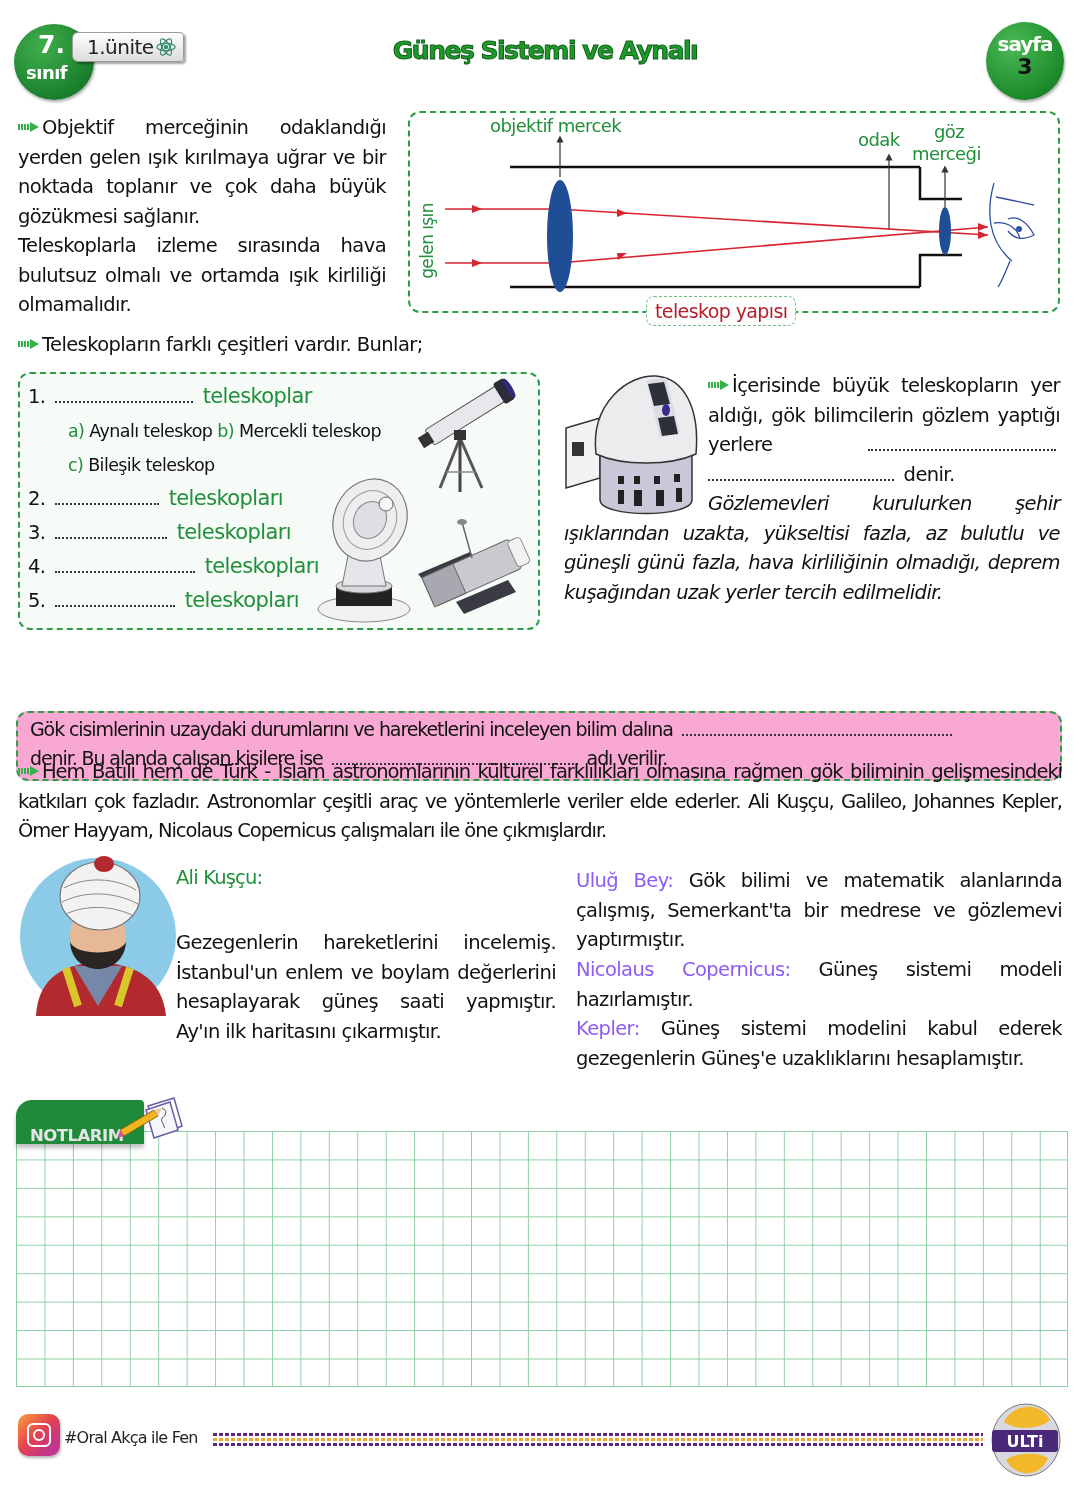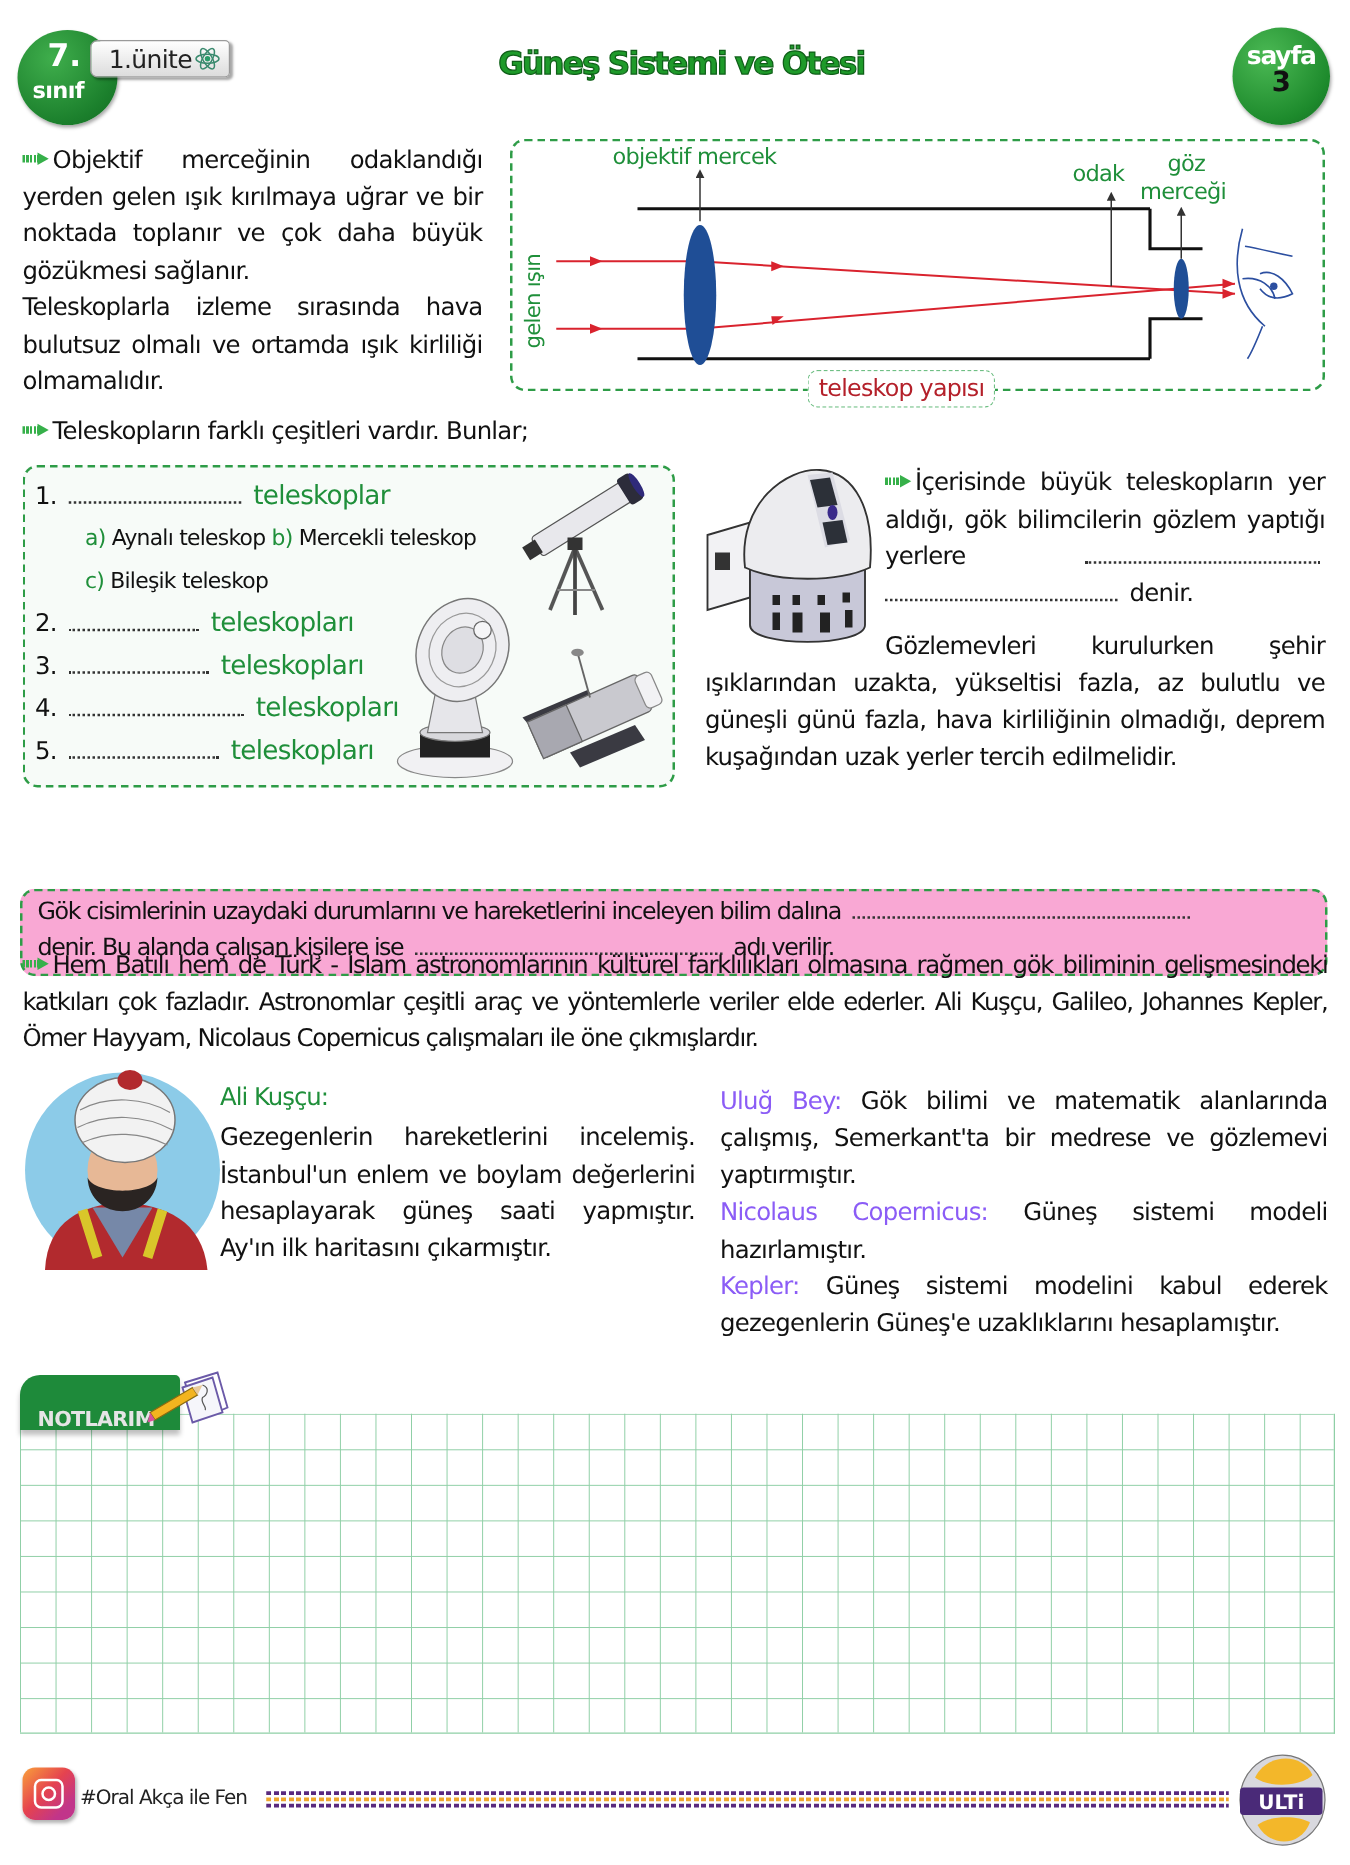--- a/index.html
+++ b/index.html
@@ -97,21 +97,21 @@
 <div class="abs unit-tab">
   <span>1.ünite</span>
   <svg class="atom-icon" viewBox="0 0 24 24">
     <ellipse cx="12" cy="12" rx="10" ry="4" fill="none" stroke="#3a8a6e" stroke-width="1.3"></ellipse>
     <ellipse cx="12" cy="12" rx="10" ry="4" fill="none" stroke="#3a8a6e" stroke-width="1.3" transform="rotate(60 12 12)"></ellipse>
     <ellipse cx="12" cy="12" rx="10" ry="4" fill="none" stroke="#3a8a6e" stroke-width="1.3" transform="rotate(-60 12 12)"></ellipse>
     <circle cx="12" cy="12" r="2.4" fill="#2a9d6a"></circle>
   </svg>
 </div>
 
-<div class="abs page-title">Güneş Sistemi ve Ötesi</div>
+<div class="abs page-title">Güneş Sistemi ve Aynalı</div>
 
 <div class="abs page-badge">
   <span class="lbl">sayfa</span>
   <span class="num">3</span>
 </div>
 
 <div class="abs para justify" style="left:18px; top:113px; width:368px;">
   <span class="arrow-bullet"></span><span>Objektif merceğinin odaklandığı yerden gelen ışık kırılmaya uğrar ve bir noktada toplanır ve çok daha büyük gözükmesi sağlanır.</span>
 </div>
 <div class="abs para justify" style="left:18px; top:231px; width:368px;">Teleskoplarla izleme sırasında hava bulutsuz olmalı ve ortamda ışık kirliliği olmamalıdır.</div>
@@ -265,21 +265,21 @@
       <rect x="116" y="122" width="6" height="14"></rect>
   </g>
 </svg>
 
 <div class="abs para justify" style="left:708px; top:371px; width:352px;">
   <span class="arrow-bullet"></span><span>İçerisinde büyük teleskopların yer aldığı, gök bilimcilerin gözlem yaptığı yerlere</span>
   <span class="dotline" style="width:188px;"></span>
   <span class="dotline" style="width:186px; margin-left:0;"></span>
   <span>denir.</span>
 </div>
-<div class="abs para justify" style="left:564px; top:502px; width:496px; text-indent:144px;">Gözlemevleri kurulurken şehir ışıklarından uzakta, yükseltisi fazla, az bulutlu ve güneşli günü fazla, hava kirliliğinin olmadığı, deprem kuşağından uzak yerler tercih edilmelidir.</div>
+<div class="abs para justify" style="left:564px; top:489px; width:496px; text-indent:144px;font-style:italic;">Gözlemevleri kurulurken şehir ışıklarından uzakta, yükseltisi fazla, az bulutlu ve güneşli günü fazla, hava kirliliğinin olmadığı, deprem kuşağından uzak yerler tercih edilmelidir.</div>
 
 <div class="abs dash-box fill-box">
   <div class="fill-line" style="top:5px;">
     <span>Gök cisimlerinin uzaydaki durumlarını ve hareketlerini inceleyen bilim dalına</span>
     <span class="dotline" style="width:270px;"></span>
   </div>
   <div class="fill-line" style="top:34px;">
     <span>denir. Bu alanda çalışan kişilere ise</span>
     <span class="dotline" style="width:246px;"></span>
     <span>adı verilir.</span>
@@ -296,21 +296,21 @@
   <path d="M58,110 L82,150 L106,110 Z" fill="#7688a8"></path>
   <path d="M50,112 L62,150 M114,112 L102,150" stroke="#d9c62a" stroke-width="8"></path>
   <ellipse cx="82" cy="80" rx="28" ry="32" fill="#e7b896"></ellipse>
   <path d="M54,86 C56,122 108,122 110,86 C104,100 60,100 54,86 Z" fill="#2a2422"></path>
   <ellipse cx="84" cy="40" rx="40" ry="34" fill="#f2f2f2" stroke="#777" stroke-width="1.2"></ellipse>
   <path d="M48,32 C70,20 100,22 120,34 M46,46 C70,34 100,36 122,48 M50,58 C72,48 98,50 118,60" stroke="#888" fill="none"></path>
   <ellipse cx="88" cy="8" rx="10" ry="8" fill="#b22a2e"></ellipse>
 </svg>
 
 <div class="abs" style="left:176px; top:866px; font-size:19.5px; color:#1f8f3a; letter-spacing:-0.8px;">Ali Kuşçu:</div>
-<div class="abs para justify" style="left:176px; top:895px; width:380px;">Gezegenlerin hareketlerini incelemiş. İstanbul'un enlem ve boylam değerlerini hesaplayarak güneş saati yapmıştır. Ay'ın ilk haritasını çıkarmıştır.</div>
+<div class="abs para justify" style="left:176px; top:928px; width:380px;">Gezegenlerin hareketlerini incelemiş. İstanbul'un enlem ve boylam değerlerini hesaplayarak güneş saati yapmıştır. Ay'ın ilk haritasını çıkarmıştır.</div>
 
 <div class="abs para justify" style="left:576px; top:866px; width:486px;">
   <span class="green">Uluğ Bey:</span>
   <span>Gök bilimi ve matematik alanlarında çalışmış, Semerkant'ta bir medrese ve gözlemevi yaptırmıştır.</span>
 </div>
 <div class="abs para justify" style="left:576px; top:955px; width:486px;">
   <span class="green">Nicolaus Copernicus:</span>
   <span>Güneş sistemi modeli hazırlamıştır.</span>
 </div>
 <div class="abs para justify" style="left:576px; top:1014px; width:486px;">

